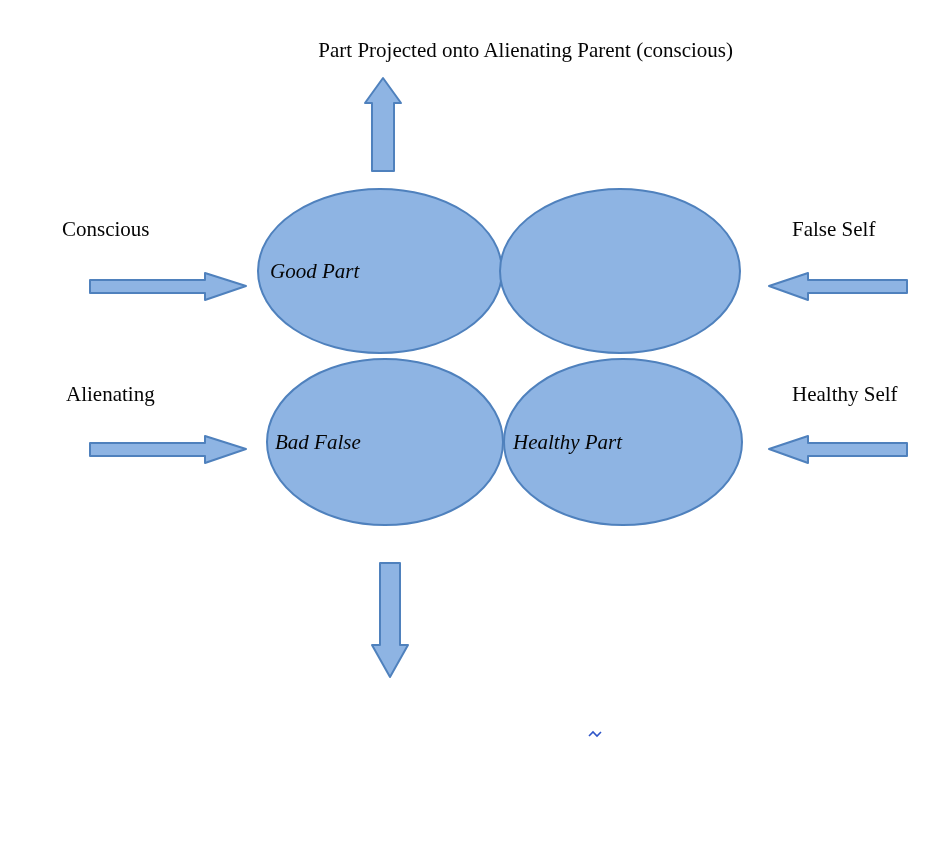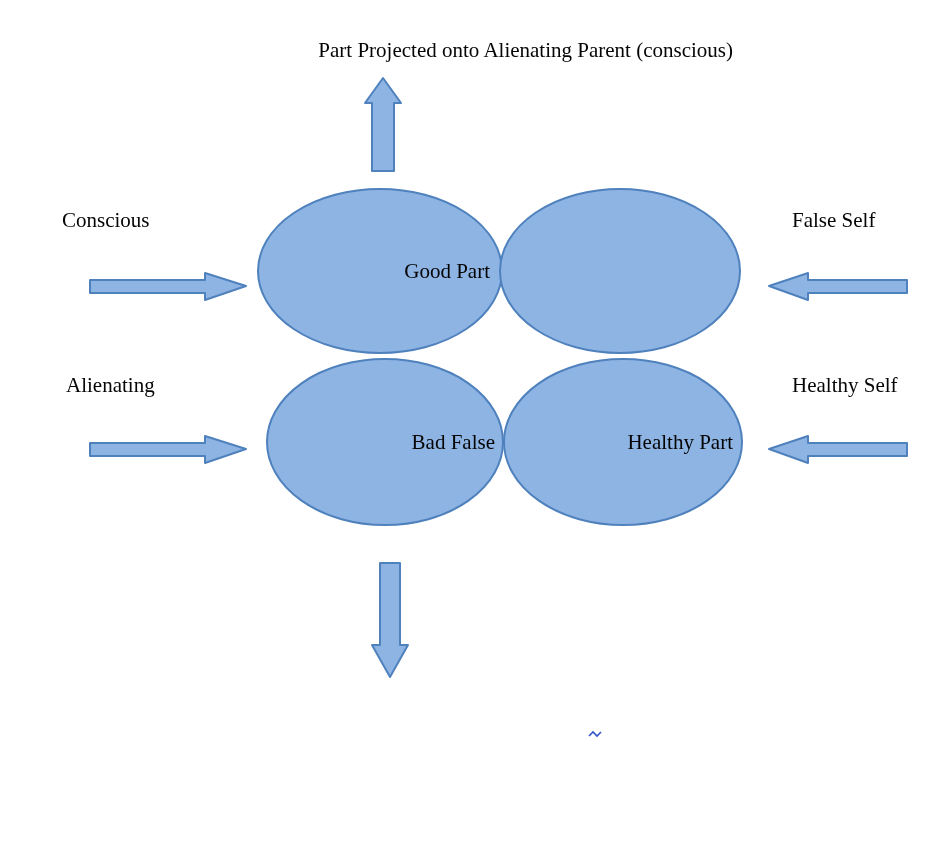--- a/index.html
+++ b/index.html
@@ -19,34 +19,36 @@
   #shapes {
     position: absolute;
     left: 0;
     top: 0;
   }
   .label {
     position: absolute;
     font-size: 21px;
     line-height: 26px;
     white-space: nowrap;
+    margin-top: 9px;
   }
   .caption {
     position: absolute;
     font-size: 21px;
     line-height: 27px;
     text-align: right;
     white-space: nowrap;
   }
   .ellipse-label {
     position: absolute;
     width: 220px;
     font-size: 21px;
     line-height: 26px;
-    text-align: right;
+    text-align: left;
+    font-style: italic;
   }
   .caption-top    { left: 153px; top: 37px;  width: 580px; }
   .caption-bottom { left: 201px; top: 703px; width: 580px; }
   .label-conscious    { left: 62px;  top: 207px; }
   .label-unconscious  { left: 66px;  top: 372px; }
   .label-false-self   { left: 792px; top: 207px; }
   .label-healthy-self { left: 792px; top: 372px; }
   .ellipse-label-good      { left: 270px; top: 258px; }
   .ellipse-label-defensive { left: 510px; top: 258px; }
   .ellipse-label-bad       { left: 275px; top: 429px; }

